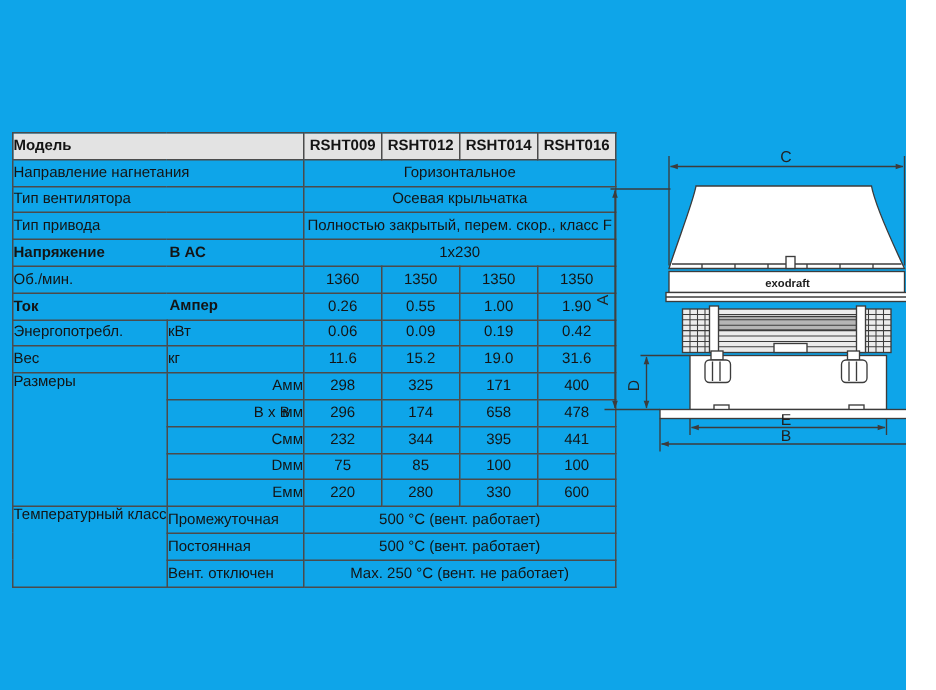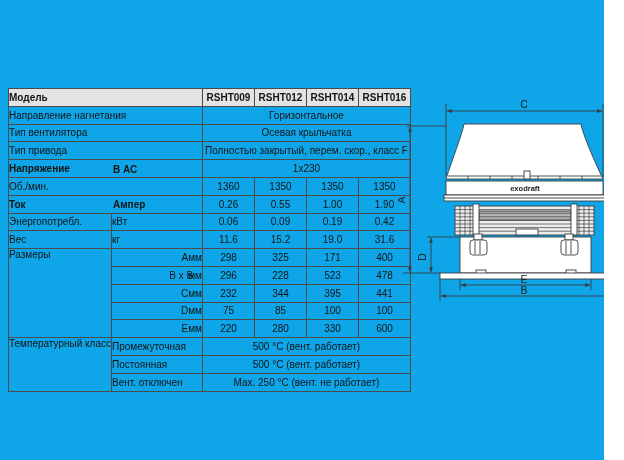--- a/index.html
+++ b/index.html
@@ -106,22 +106,22 @@
       <td class="val">298</td>
       <td class="val">325</td>
       <td class="val">171</td>
       <td class="val">400</td>
     </tr>
     <tr>
       <td class="dimcell">
         <span class="dletter">B x B</span><span>мм</span>
       </td>
       <td class="val">296</td>
-      <td class="val">228</td>
-      <td class="val">523</td>
+      <td class="val">174</td>
+      <td class="val">658</td>
       <td class="val">478</td>
     </tr>
     <tr>
       <td class="dimcell">
         <span class="dletter">C</span><span>мм</span>
       </td>
       <td class="val">232</td>
       <td class="val">344</td>
       <td class="val">395</td>
       <td class="val">441</td>

